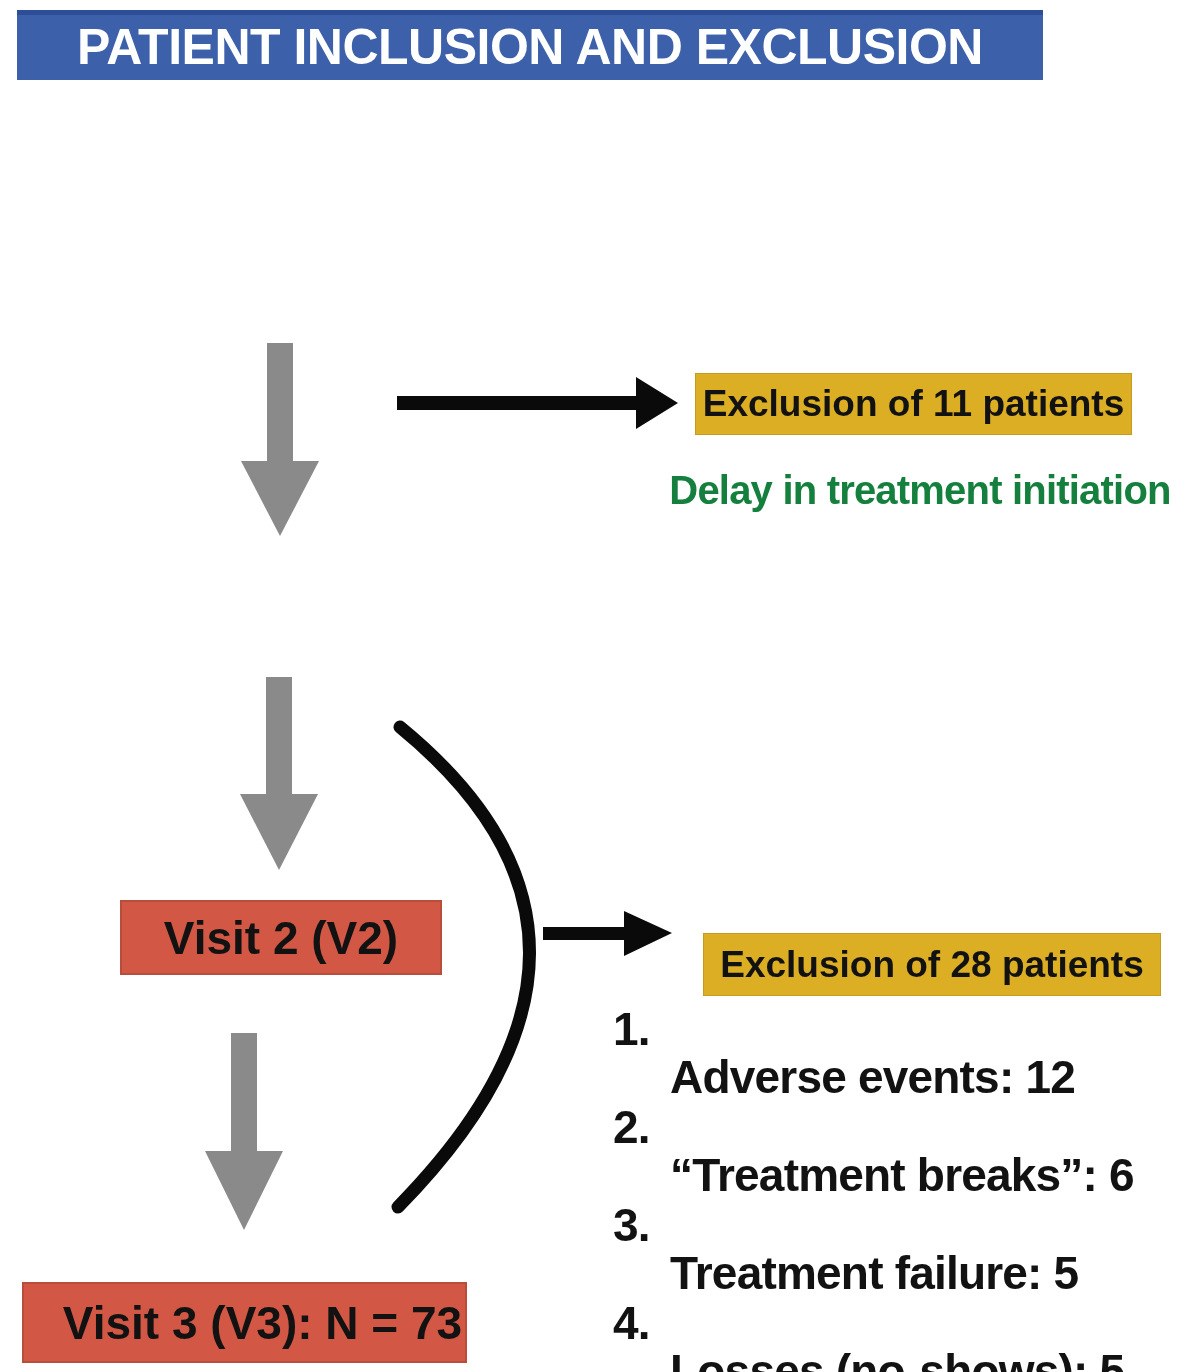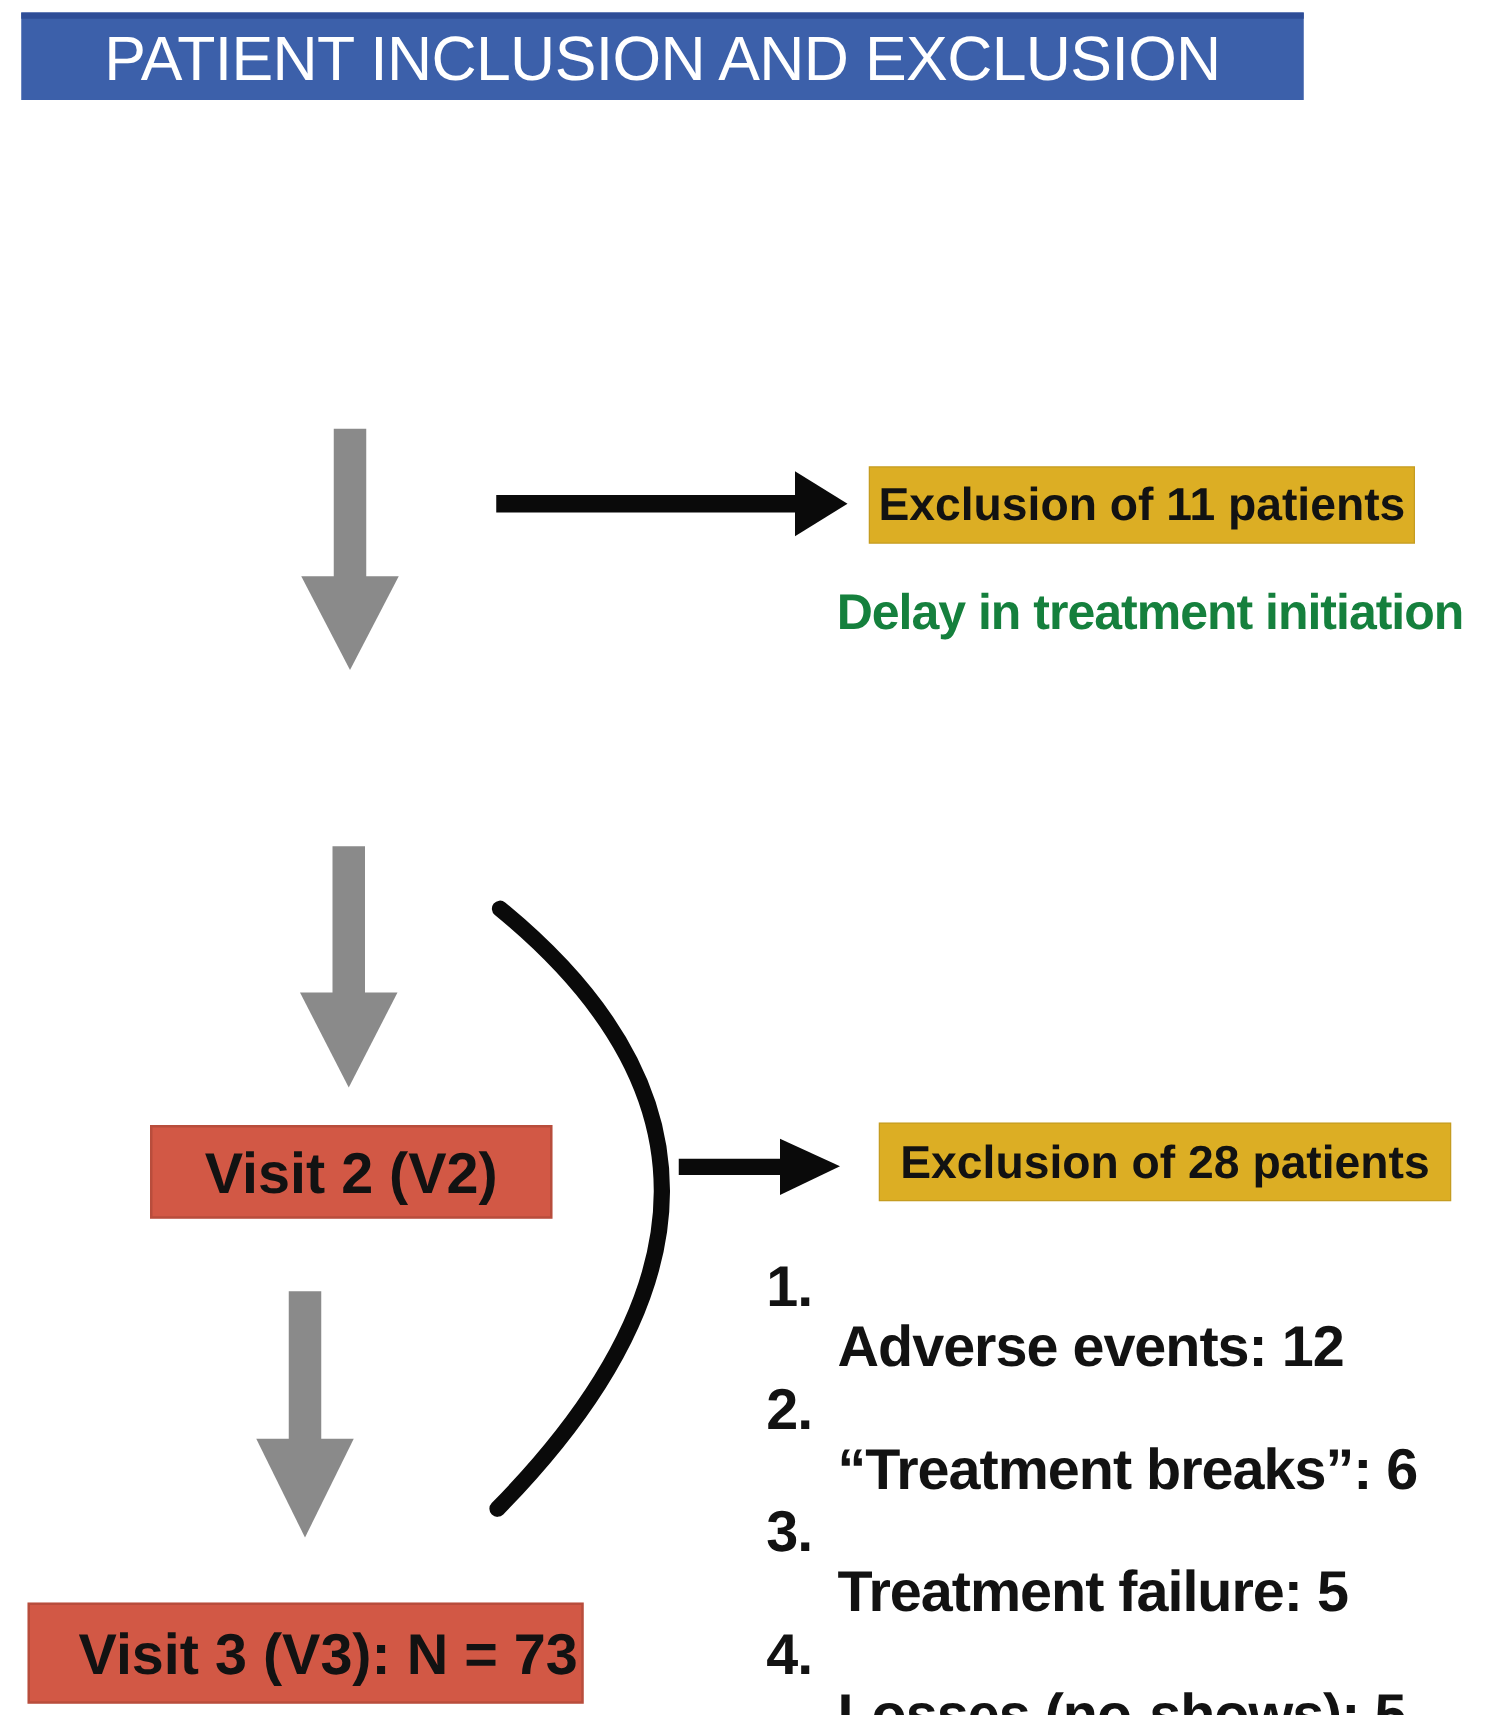--- a/index.html
+++ b/index.html
@@ -23,21 +23,21 @@
   }
   .banner {
     position: absolute;
     left: 17px; top: 10px;
     width: 1026px; height: 70px;
     background: #3c60aa;
     border-top: 5px solid #2e4d97;
     box-sizing: border-box;
     color: #ffffff;
     font-size: 50px;
-    font-weight: 400;
+    font-weight: 700;
     line-height: 64px;
     text-align: center;
     letter-spacing: -0.5px;
     white-space: nowrap;
   }
   .node {
     position: absolute;
     box-sizing: border-box;
     display: flex;
     align-items: center;
@@ -54,21 +54,21 @@
   .yellow {
     background: #dcae24;
     border: 1px solid rgba(0,0,0,0.10);
     font-size: 37px;
   }
   .v0 { left: 10px;  top: 232px;  width: 472px; height: 78px; }
   .v1 { left: 10px;  top: 565px;  width: 472px; height: 83px; }
   .v2 { left: 120px; top: 900px;  width: 322px; height: 75px; }
   .v3 { left: 22px;  top: 1282px; width: 445px; height: 81px; padding-left: 36px; }
   .ex1 { left: 695px; top: 373px; width: 437px; height: 62px; }
-  .ex2 { left: 703px; top: 898px; width: 458px; height: 63px; }
+  .ex2 { left: 703px; top: 933px; width: 458px; height: 63px; }
   .reason-single {
     position: absolute;
     left: 655px; top: 468px;
     width: 530px;
     text-align: center;
     font-size: 40px;
     font-weight: 700;
     color: #15803d;
     letter-spacing: -0.8px;
     white-space: nowrap;

